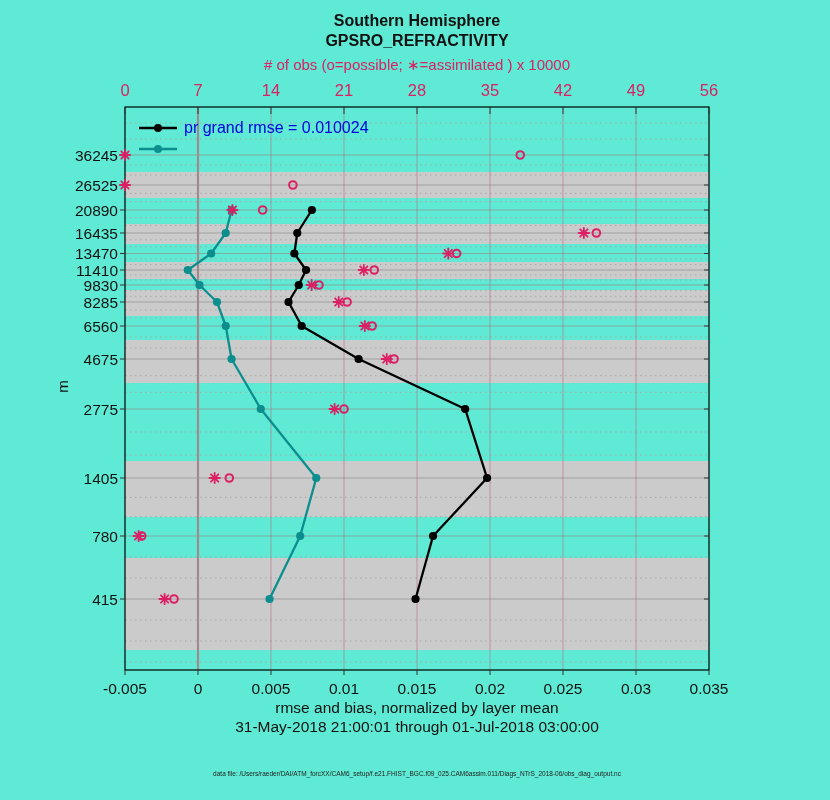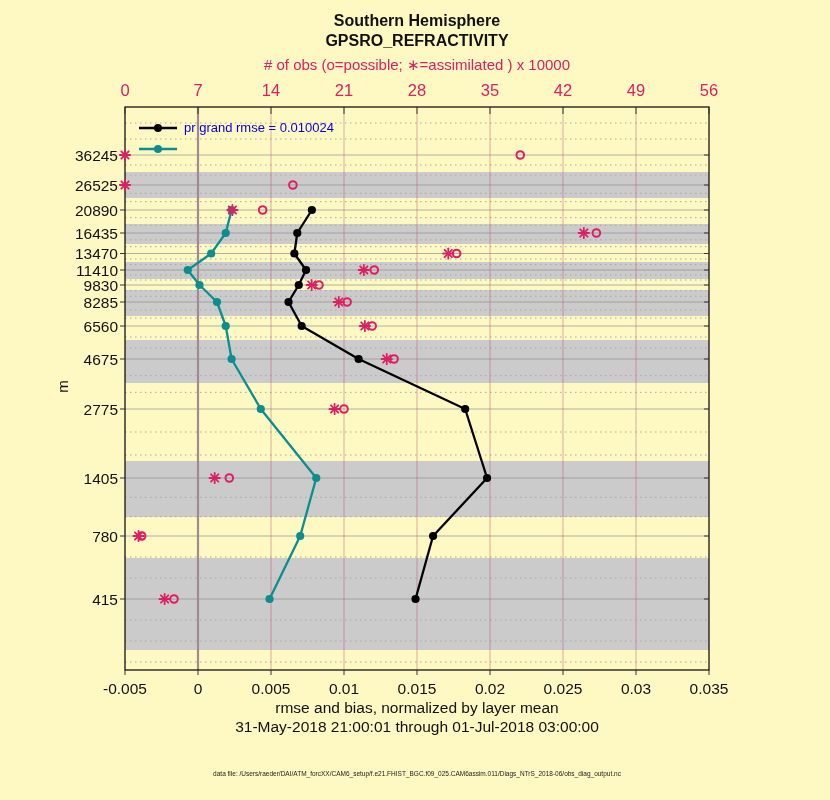--- a/index.html
+++ b/index.html
@@ -1,31 +1,31 @@
 <!DOCTYPE html>
 <html><head>
 <meta charset="utf-8">
 <style>
   html,body{margin:0;padding:0;background:#ffffff;}
   #figure{
-    position:relative;width:830px;height:800px;background:#fef9c3;
+    position:relative;width:830px;height:800px;background:#5eead4;
     font-family:"Liberation Sans",sans-serif;overflow:hidden;
   }
   .abs{position:absolute;}
   .ctr{left:0;width:834px;text-align:center;}
   #title1{top:12px;font-size:16px;font-weight:bold;color:#111;}
   #title2{top:32px;font-size:16px;font-weight:bold;color:#111;}
   #obs-axis-title{top:56px;font-size:15px;color:#DB2063;}
   #xlabel{top:699px;font-size:15.5px;color:#111;}
   #date-range{top:718px;font-size:15.5px;color:#111;}
   #footer{top:770px;font-size:6.5px;color:#222;}
   #ylabel{left:56px;top:378px;font-size:15px;color:#111;transform:rotate(-90deg);transform-origin:center;}
   #legend{left:138px;top:117px;}
   .legend-row{display:flex;align-items:center;height:21px;}
-  .legend-label{font-size:13px;margin-left:6px;}
+  .legend-label{font-size:16px;margin-left:6px;}
   svg text{font-family:"Liberation Sans",sans-serif;}
 </style>
 </head>
 <body>
 
 <div id="figure">
   <div id="title1" class="abs ctr">Southern Hemisphere</div>
   <div id="title2" class="abs ctr">GPSRO_REFRACTIVITY</div>
   <div id="obs-axis-title" class="abs ctr"># of obs (o=possible; ∗=assimilated ) x 10000</div>
 

